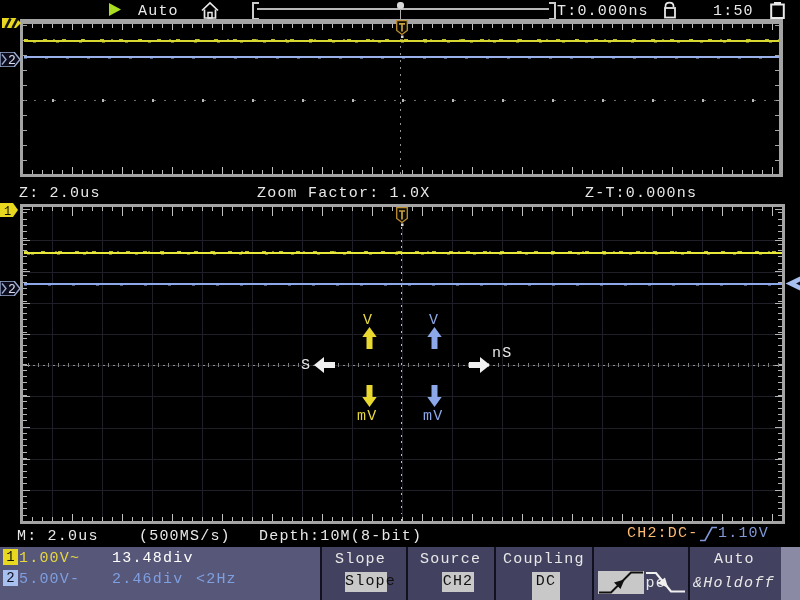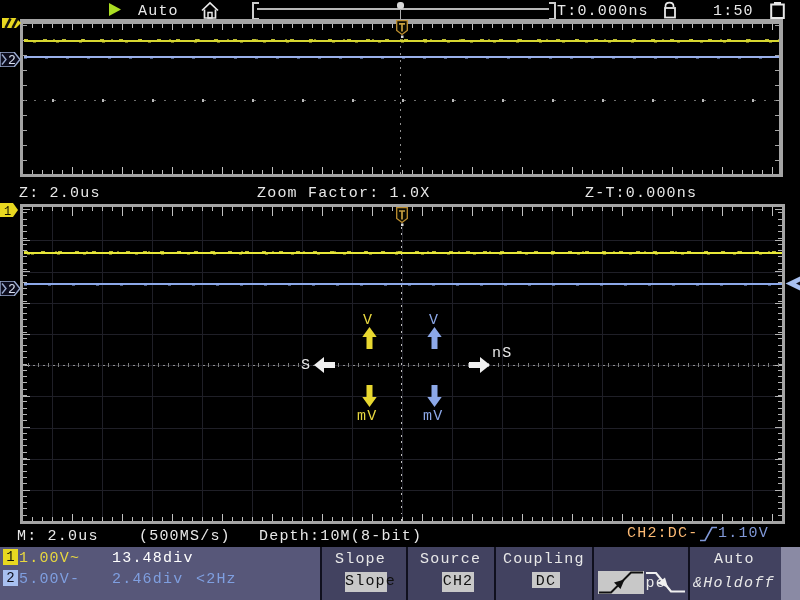--- a/index.html
+++ b/index.html
@@ -190,21 +190,21 @@
   <div class="abs" style="left:592px;top:547px;width:2px;height:53px;background:#10101e;"></div>
   <div class="abs" style="left:688px;top:547px;width:2px;height:53px;background:#10101e;"></div>
 
   <div class="t" style="left:335px;top:552px;">Slope</div>
   <div class="abs" style="left:345px;top:572px;width:42px;height:20px;background:#c8c8c8;color:#101010;font-size:15px;line-height:20px;letter-spacing:1.2px;text-align:center;font-family:'Liberation Mono',monospace;">Slope</div>
 
   <div class="t" style="left:420px;top:552px;">Source</div>
   <div class="abs" style="left:442px;top:572px;width:32px;height:20px;background:#c8c8c8;color:#101010;font-size:15px;line-height:20px;letter-spacing:1.2px;text-align:center;font-family:'Liberation Mono',monospace;">CH2</div>
 
   <div class="t" style="left:503px;top:552px;">Coupling</div>
-  <div class="abs" style="left:532px;top:572px;width:28px;height:16px;background:#c8c8c8;color:#101010;font-size:15px;line-height:20px;letter-spacing:1.2px;text-align:center;font-family:'Liberation Mono',monospace;">DC</div>
+  <div class="abs" style="left:532px;top:572px;width:28px;height:28px;background:#c8c8c8;color:#101010;font-size:15px;line-height:20px;letter-spacing:1.2px;text-align:center;font-family:'Liberation Mono',monospace;">DC</div>
 
   <div class="t" style="left:615px;top:576px;">Slope</div>
   <div class="abs" style="left:598px;top:571px;width:46px;height:23px;background:#c8c8c8;"></div>
   <svg class="abs" style="left:598px;top:571px;" width="46" height="23" viewBox="0 0 46 23">
     <path d="M1 21.5 H13 L33 1.5 H45" fill="none" stroke="#101010" stroke-width="2"></path>
     <polygon points="26.5,8.5 22.5,18 16,11.5" fill="#101010"></polygon>
   </svg>
   <svg class="abs" style="left:645px;top:571px;" width="42" height="23" viewBox="0 0 42 23">
     <path d="M1 2 H11 L26 20.5 H40" fill="none" stroke="#f0f0f0" stroke-width="2.2"></path>
     <polygon points="23,16.5 20,6.5 12.5,12.5" fill="#f0f0f0"></polygon>

